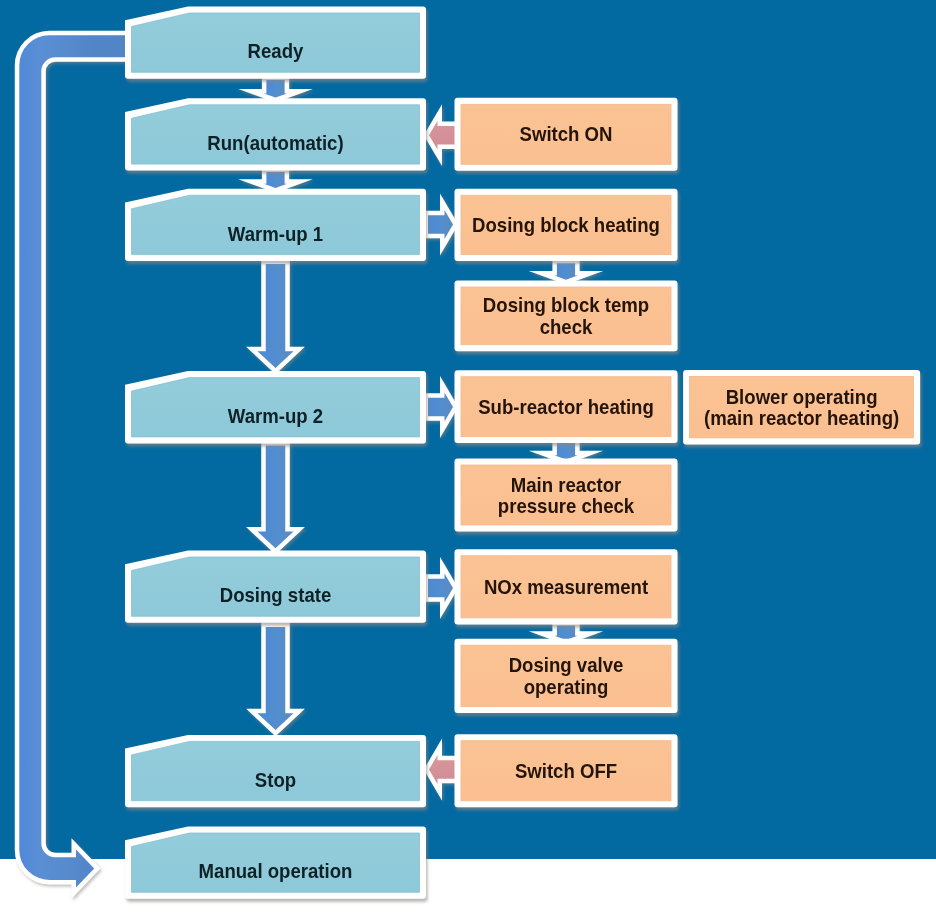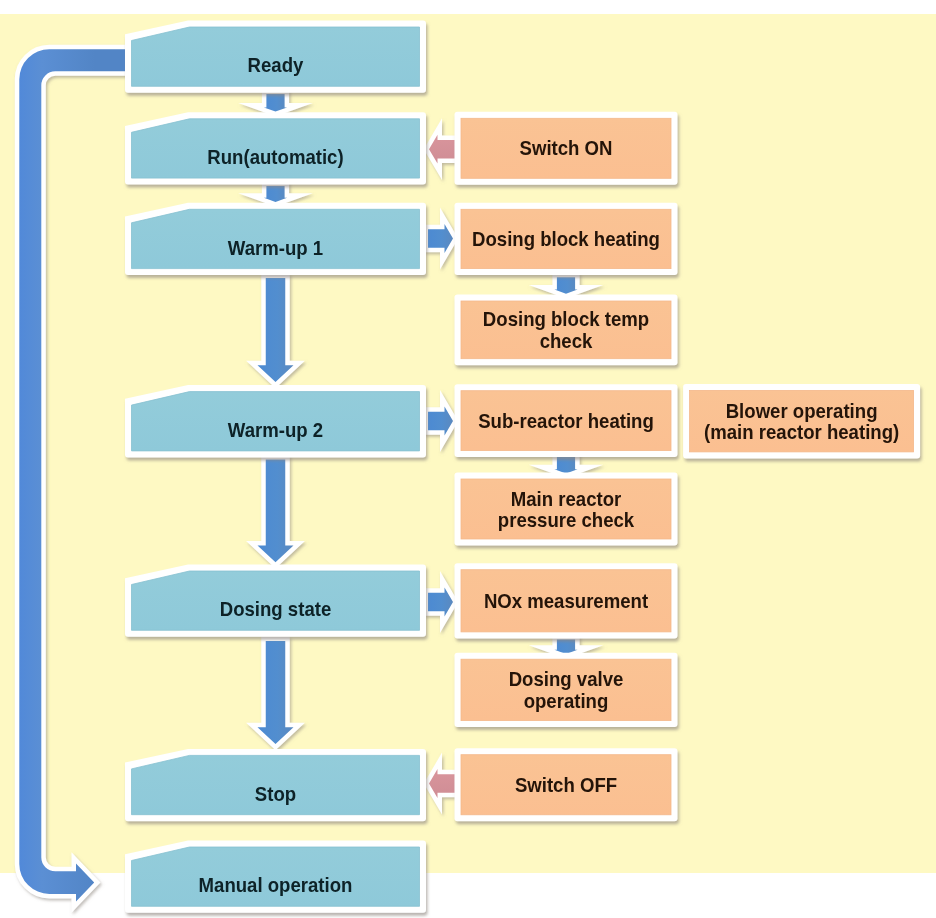--- a/index.html
+++ b/index.html
@@ -1,18 +1,18 @@
 <!DOCTYPE html>
 <html><head>
 <meta charset="utf-8">
 <style>
   html,body{margin:0;padding:0;background:#ffffff;}
   body{width:936px;height:918px;overflow:hidden;
        font-family:"Liberation Sans",sans-serif;}
-  #stage{position:relative;width:936px;height:859px;background:#fef9c3;margin-top:14px;}
+  #stage{position:relative;width:936px;height:859px;background:#0369a1;}
   #canvas{position:absolute;left:0;top:0;}
   .lbl{font-weight:bold;text-anchor:middle;
        font-family:"Liberation Sans",sans-serif;}
 </style>
 </head>
 <body>
 
 <div id="stage">
 <svg id="canvas" width="936" height="918" viewBox="0 0 936 918">
   <defs>

